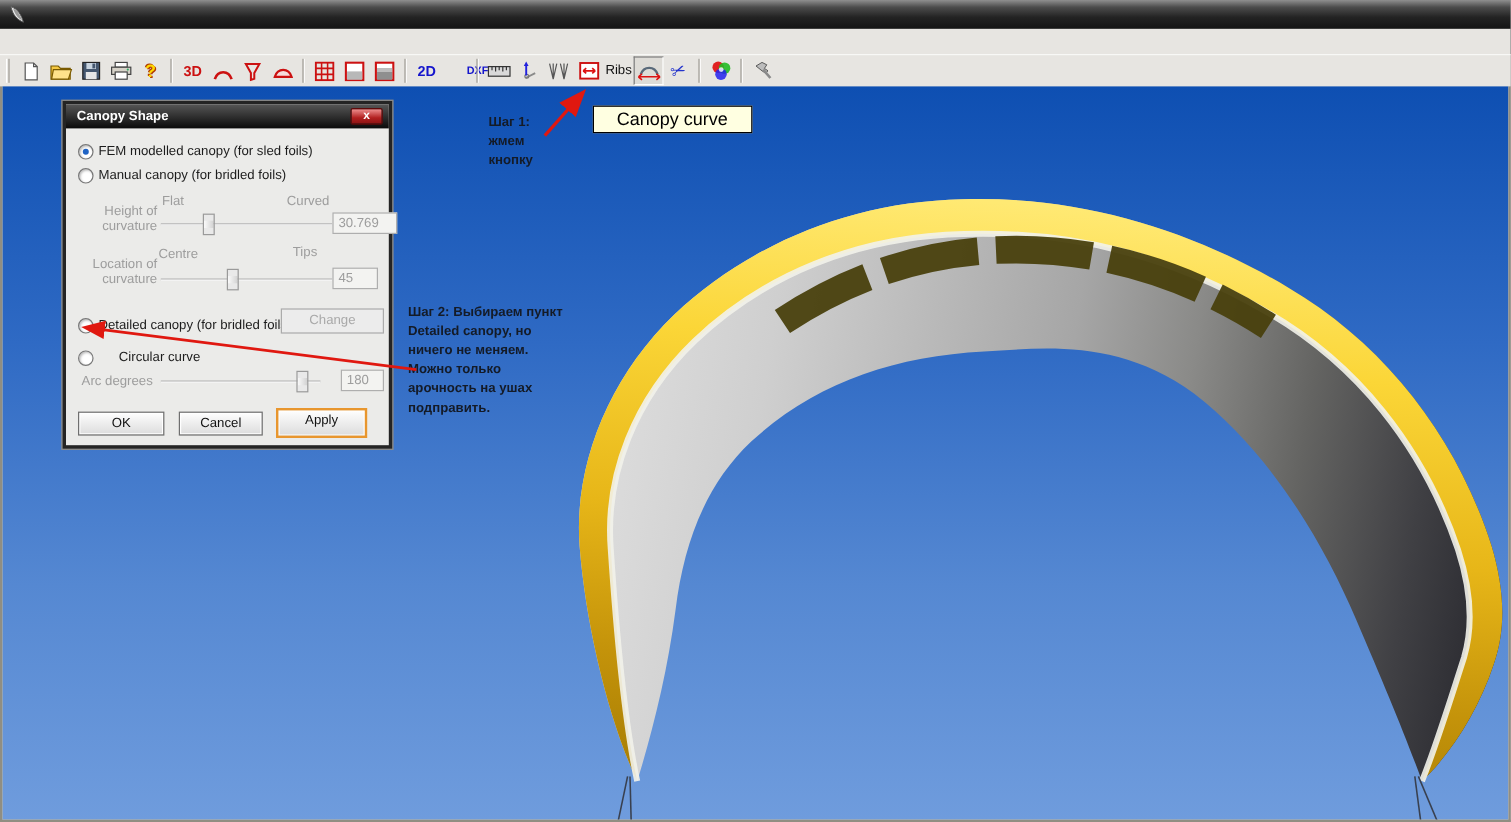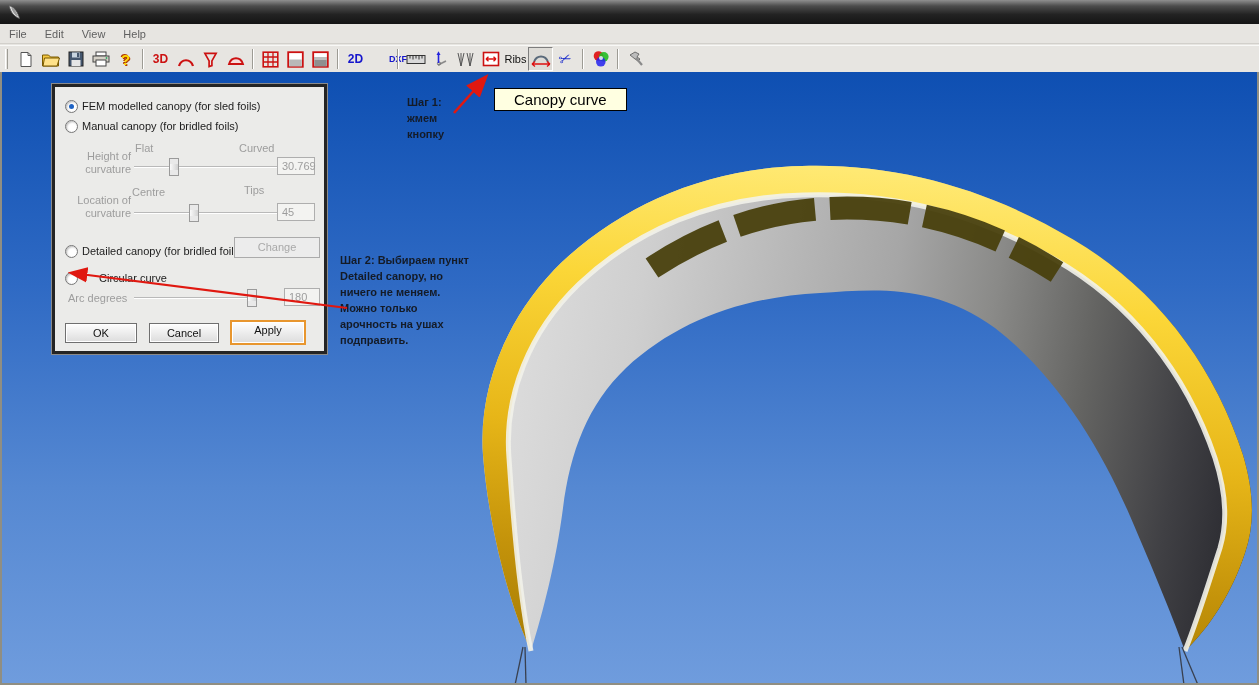--- a/index.html
+++ b/index.html
@@ -86,26 +86,20 @@
 
 <div class="window">
 
   <div class="titlebar">
     <svg class="appicon" viewBox="0 0 16 16">
       <path d="M3 1.5 C9 3.5 12 9 13.5 14.5 C8 12.5 4.8 8.5 3 1.5 z" fill="#e9e9e9" stroke="#555" stroke-width="0.8"></path>
       <path d="M5 3 C9 5 11 9 12.3 12.8 C8.5 11 6.4 7.5 5 3 z" fill="#9a9a9a"></path>
     </svg>
   </div>
 
-  <div class="menubar">
-      <div class="menu-item">File</div>
-      <div class="menu-item">Edit</div>
-      <div class="menu-item">View</div>
-      <div class="menu-item">Help</div>
-    </div>
 
   <div class="toolbar">
     <div class="tb-handle"></div>
   <div class="tb-btn">
         <svg width="16" height="17" viewBox="0 0 16 16">
           <path d="M3 1h7l3 3v11H3z" fill="#fff" stroke="#555"></path>
           <path d="M10 1v3h3" fill="none" stroke="#555"></path>
         </svg>
       </div>
       <div class="tb-btn">
@@ -320,37 +314,41 @@
     <div class="ann step2">Шаг 2: Выбираем пункт
 Detailed canopy, но
 ничего не меняем.
 Можно только
 арочность на ушах
 подправить.</div>
 
     <div class="tooltip">Canopy curve</div>
 
     <div class="dialog">
+      <div class="dlg-title">
+        <span>Canopy Shape</span>
+        <div class="dlg-close">x</div>
+      </div>
       <div class="dlg-body">
 
         <span class="radio checked" style="left:10px;top:13px;"></span>
         <span class="lbl" style="left:27px;top:13px;">FEM modelled canopy (for sled foils)</span>
 
         <span class="radio" style="left:10px;top:33px;"></span>
         <span class="lbl" style="left:27px;top:33px;text-align:center;">Manual canopy (for bridled foils)</span>
 
         <span class="lbl dis" style="left:80px;top:55px;">Flat</span>
         <span class="lbl dis" style="left:184px;top:55px;">Curved</span>
         <div class="grp dis" style="left:10px;top:63px;">Height of
 curvature</div>
         <div class="slider" style="left:79px;top:71px;width:143px;">
           <div class="track"></div>
           <div class="thumb" style="left:35px;"></div>
         </div>
-        <div class="tbox" style="left:222px;top:70px;width:38px;text-align:right;">30.769</div>
+        <div class="tbox" style="left:222px;top:70px;width:54px;">30.769</div>
 
         <span class="lbl dis" style="left:77px;top:99px;">Centre</span>
         <span class="lbl dis" style="left:189px;top:97px;">Tips</span>
         <div class="grp dis" style="left:10px;top:107px;">Location of
 curvature</div>
         <div class="slider" style="left:79px;top:117px;width:143px;">
           <div class="track"></div>
           <div class="thumb" style="left:55px;"></div>
         </div>
         <div class="tbox" style="left:222px;top:116px;width:38px;">45</div>

